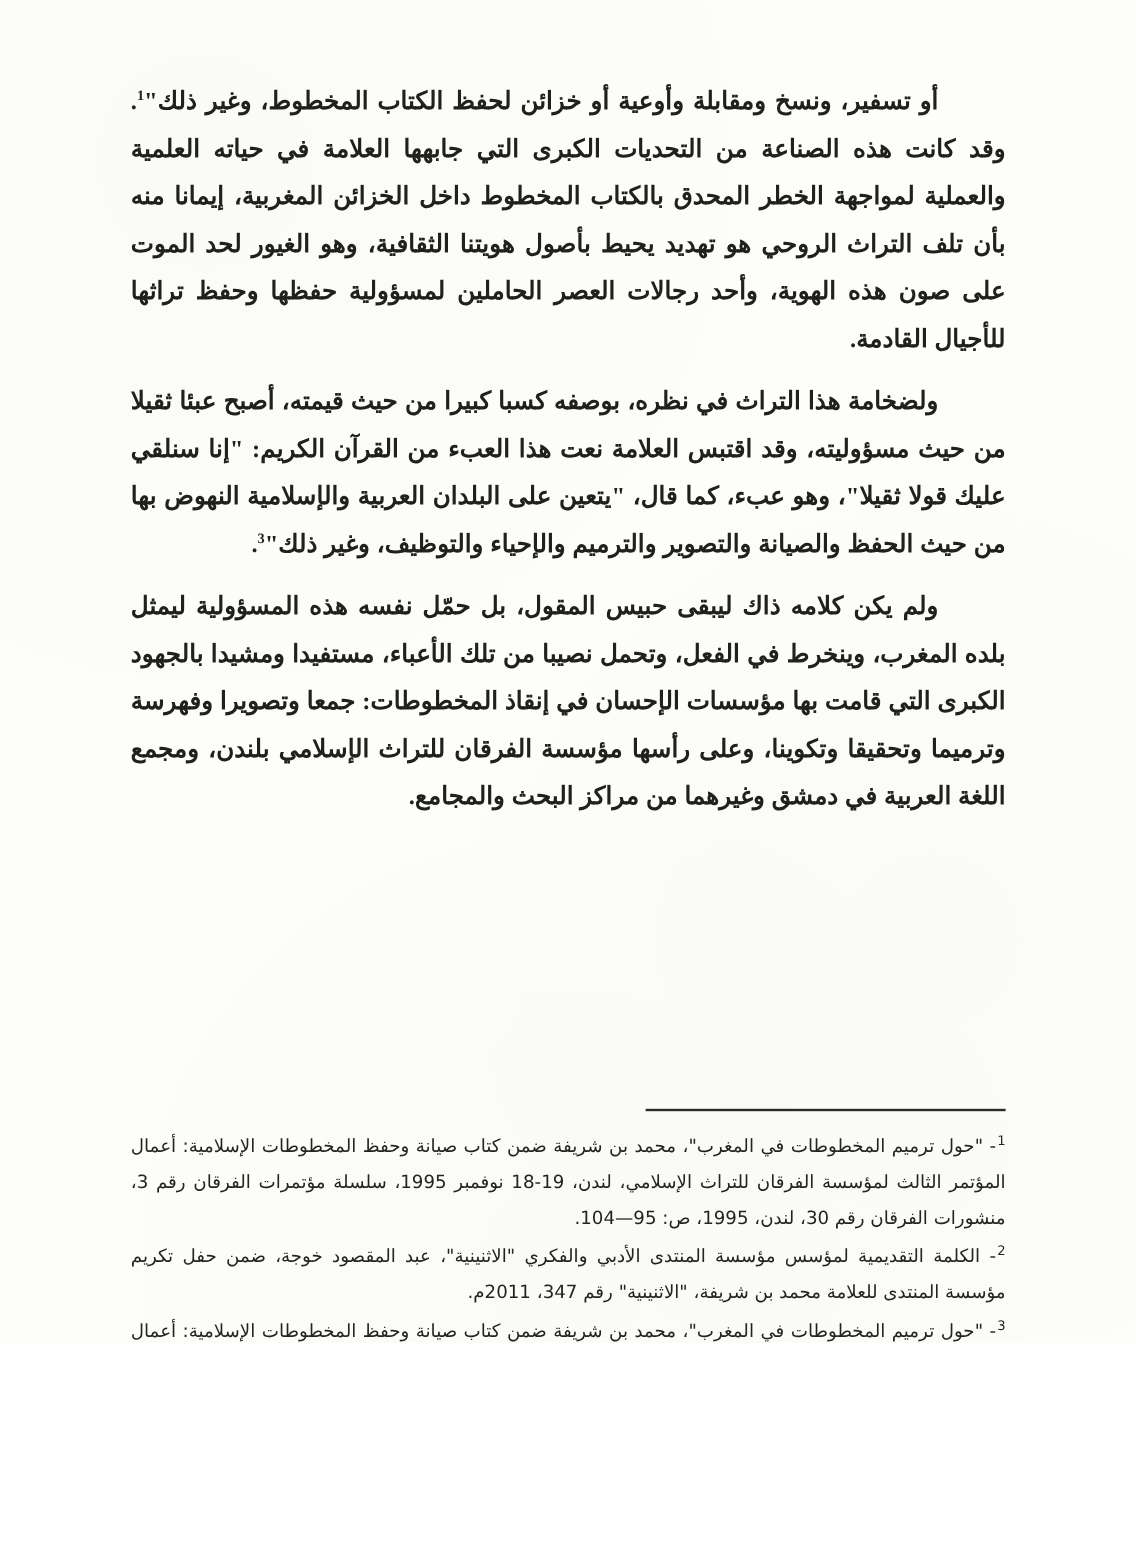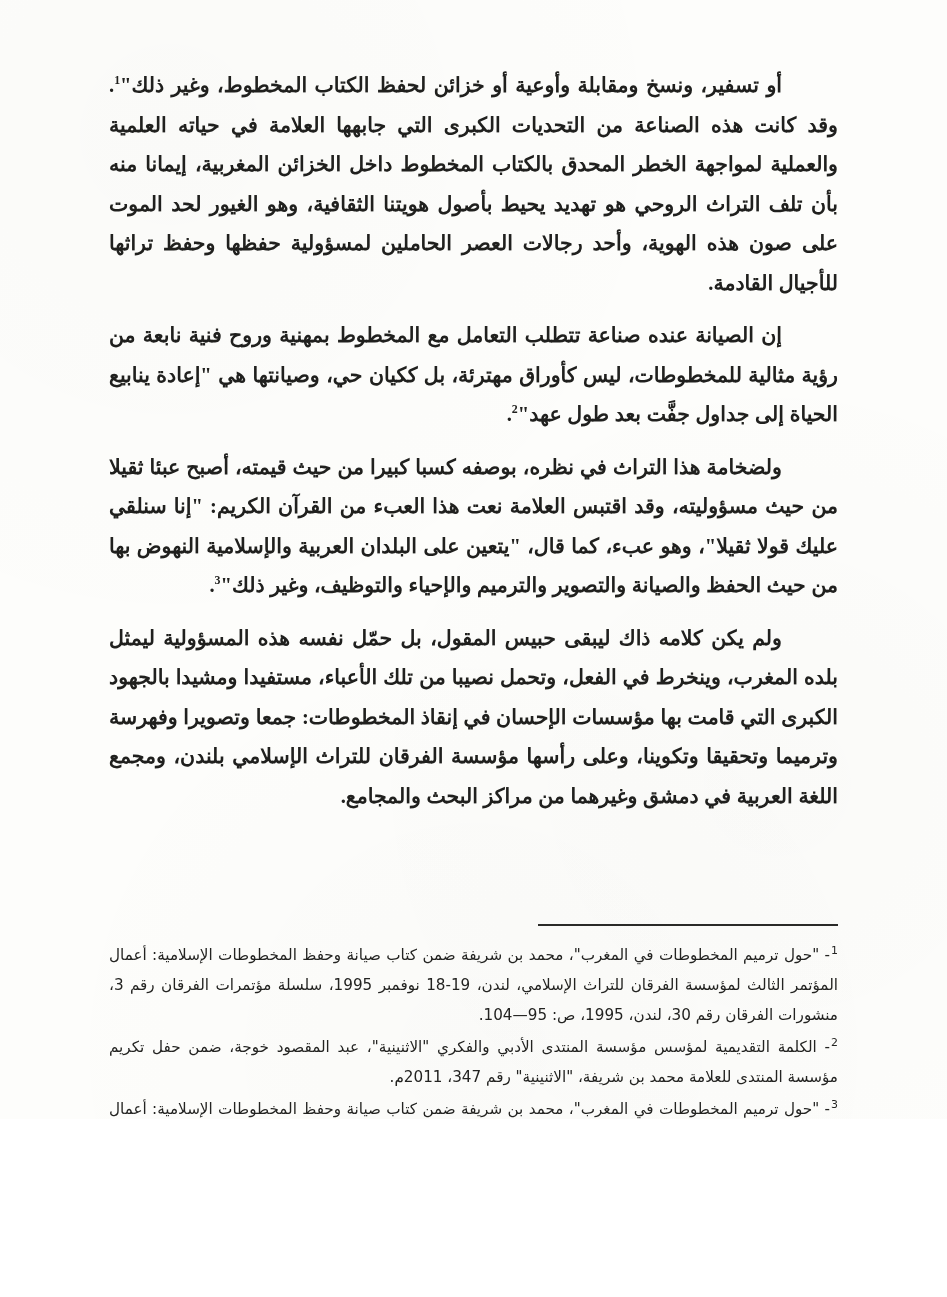--- a/index.html
+++ b/index.html
@@ -114,21 +114,20 @@
 </style>
 </head>
 <body>
 
 <div class="page">
 
   <div class="content body-text">
 
     <p class="para"><span>أو تسفير، ونسخ ومقابلة وأوعية أو خزائن لحفظ الكتاب المخطوط، وغير ذلك"</span><sup class="fn-ref">1</sup><span>. وقد كانت هذه الصناعة من التحديات الكبرى التي جابهها العلامة في حياته العلمية والعملية لمواجهة الخطر المحدق بالكتاب المخطوط داخل الخزائن المغربية، إيمانا منه بأن تلف التراث الروحي هو تهديد يحيط بأصول هويتنا الثقافية، وهو الغيور لحد الموت على صون هذه الهوية، وأحد رجالات العصر الحاملين لمسؤولية حفظها وحفظ تراثها للأجيال القادمة.</span></p>
 
-    <p class="para"><span>إن الصيانة عنده صناعة تتطلب التعامل مع المخطوط بمهنية وروح فنية نابعة من رؤية مثالية للمخطوطات، ليس كأوراق مهترئة، بل ككيان حي، وصيانتها هي "إعادة ينابيع الحياة إلى جداول جفَّت بعد طول عهد"</span><sup class="fn-ref">2</sup><span>.</span></p>
 
     <p class="para"><span>ولضخامة هذا التراث في نظره، بوصفه كسبا كبيرا من حيث قيمته، أصبح عبئا ثقيلا من حيث مسؤوليته، وقد اقتبس العلامة نعت هذا العبء من القرآن الكريم: "إنا سنلقي عليك قولا ثقيلا"، وهو عبء، كما قال، "يتعين على البلدان العربية والإسلامية النهوض بها من حيث الحفظ والصيانة والتصوير والترميم والإحياء والتوظيف، وغير ذلك"</span><sup class="fn-ref">3</sup><span>.</span></p>
 
     <p class="para"><span>ولم يكن كلامه ذاك ليبقى حبيس المقول، بل حمّل نفسه هذه المسؤولية ليمثل بلده المغرب، وينخرط في الفعل، وتحمل نصيبا من تلك الأعباء، مستفيدا ومشيدا بالجهود الكبرى التي قامت بها مؤسسات الإحسان في إنقاذ المخطوطات: جمعا وتصويرا وفهرسة وترميما وتحقيقا وتكوينا، وعلى رأسها مؤسسة الفرقان للتراث الإسلامي بلندن، ومجمع اللغة العربية في دمشق وغيرهما من مراكز البحث والمجامع.</span></p>
 
   </div>
 
   <div class="footnote-area">
 
     <div class="footnote-rule"></div>

